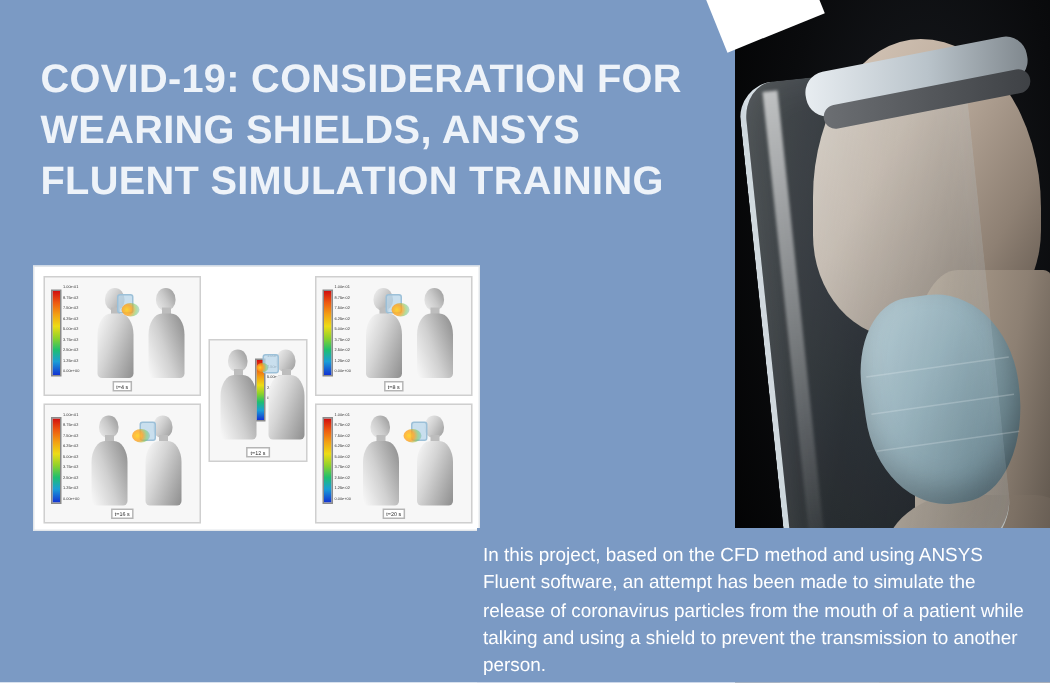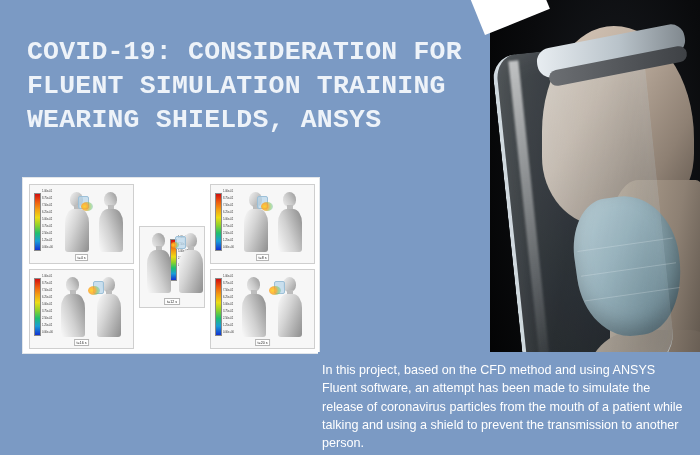--- a/index.html
+++ b/index.html
@@ -43,21 +43,21 @@
     position: absolute;
     left: 27px; top: 36px;
     width: 470px;
     color: #eef3f9;
     font-size: 26.5px;
     font-weight: bold;
     line-height: 1.28;
     letter-spacing: 0.2px;
     text-transform: uppercase;
   }
-  .title .line { display: block; white-space: nowrap; font-family: Liberation Mono, monospace; }
+  .title .line { display: block; white-space: nowrap; }
 
   
   .fig-board {
     position: absolute;
     left: 22px; top: 177px;
     width: 298px; height: 177px;
     background: #ffffff;
     border: 1px solid #e2e6ea;
   }
 
@@ -278,22 +278,22 @@
     <div class="visor"></div>
     <div class="visor-highlight"></div>
     <div class="headband"></div>
     <div class="foam"></div>
   </div>
 
   <div class="wedge-top"></div>
 
   <div class="title">
     <span class="line">COVID-19: CONSIDERATION FOR</span>
+    <span class="line">WEARING SHIELDS, ANSYS</span>
     <span class="line">FLUENT SIMULATION TRAINING</span>
-    <span class="line">WEARING SHIELDS, ANSYS</span>
   </div>
 
   <div class="fig-board">
 
     <div class="panel p-tl">
       <div class="legend"></div>
       <div class="legend-ticks">
         <span>1.00e-01</span>
         <span>8.75e-02</span>
         <span>7.50e-02</span>

